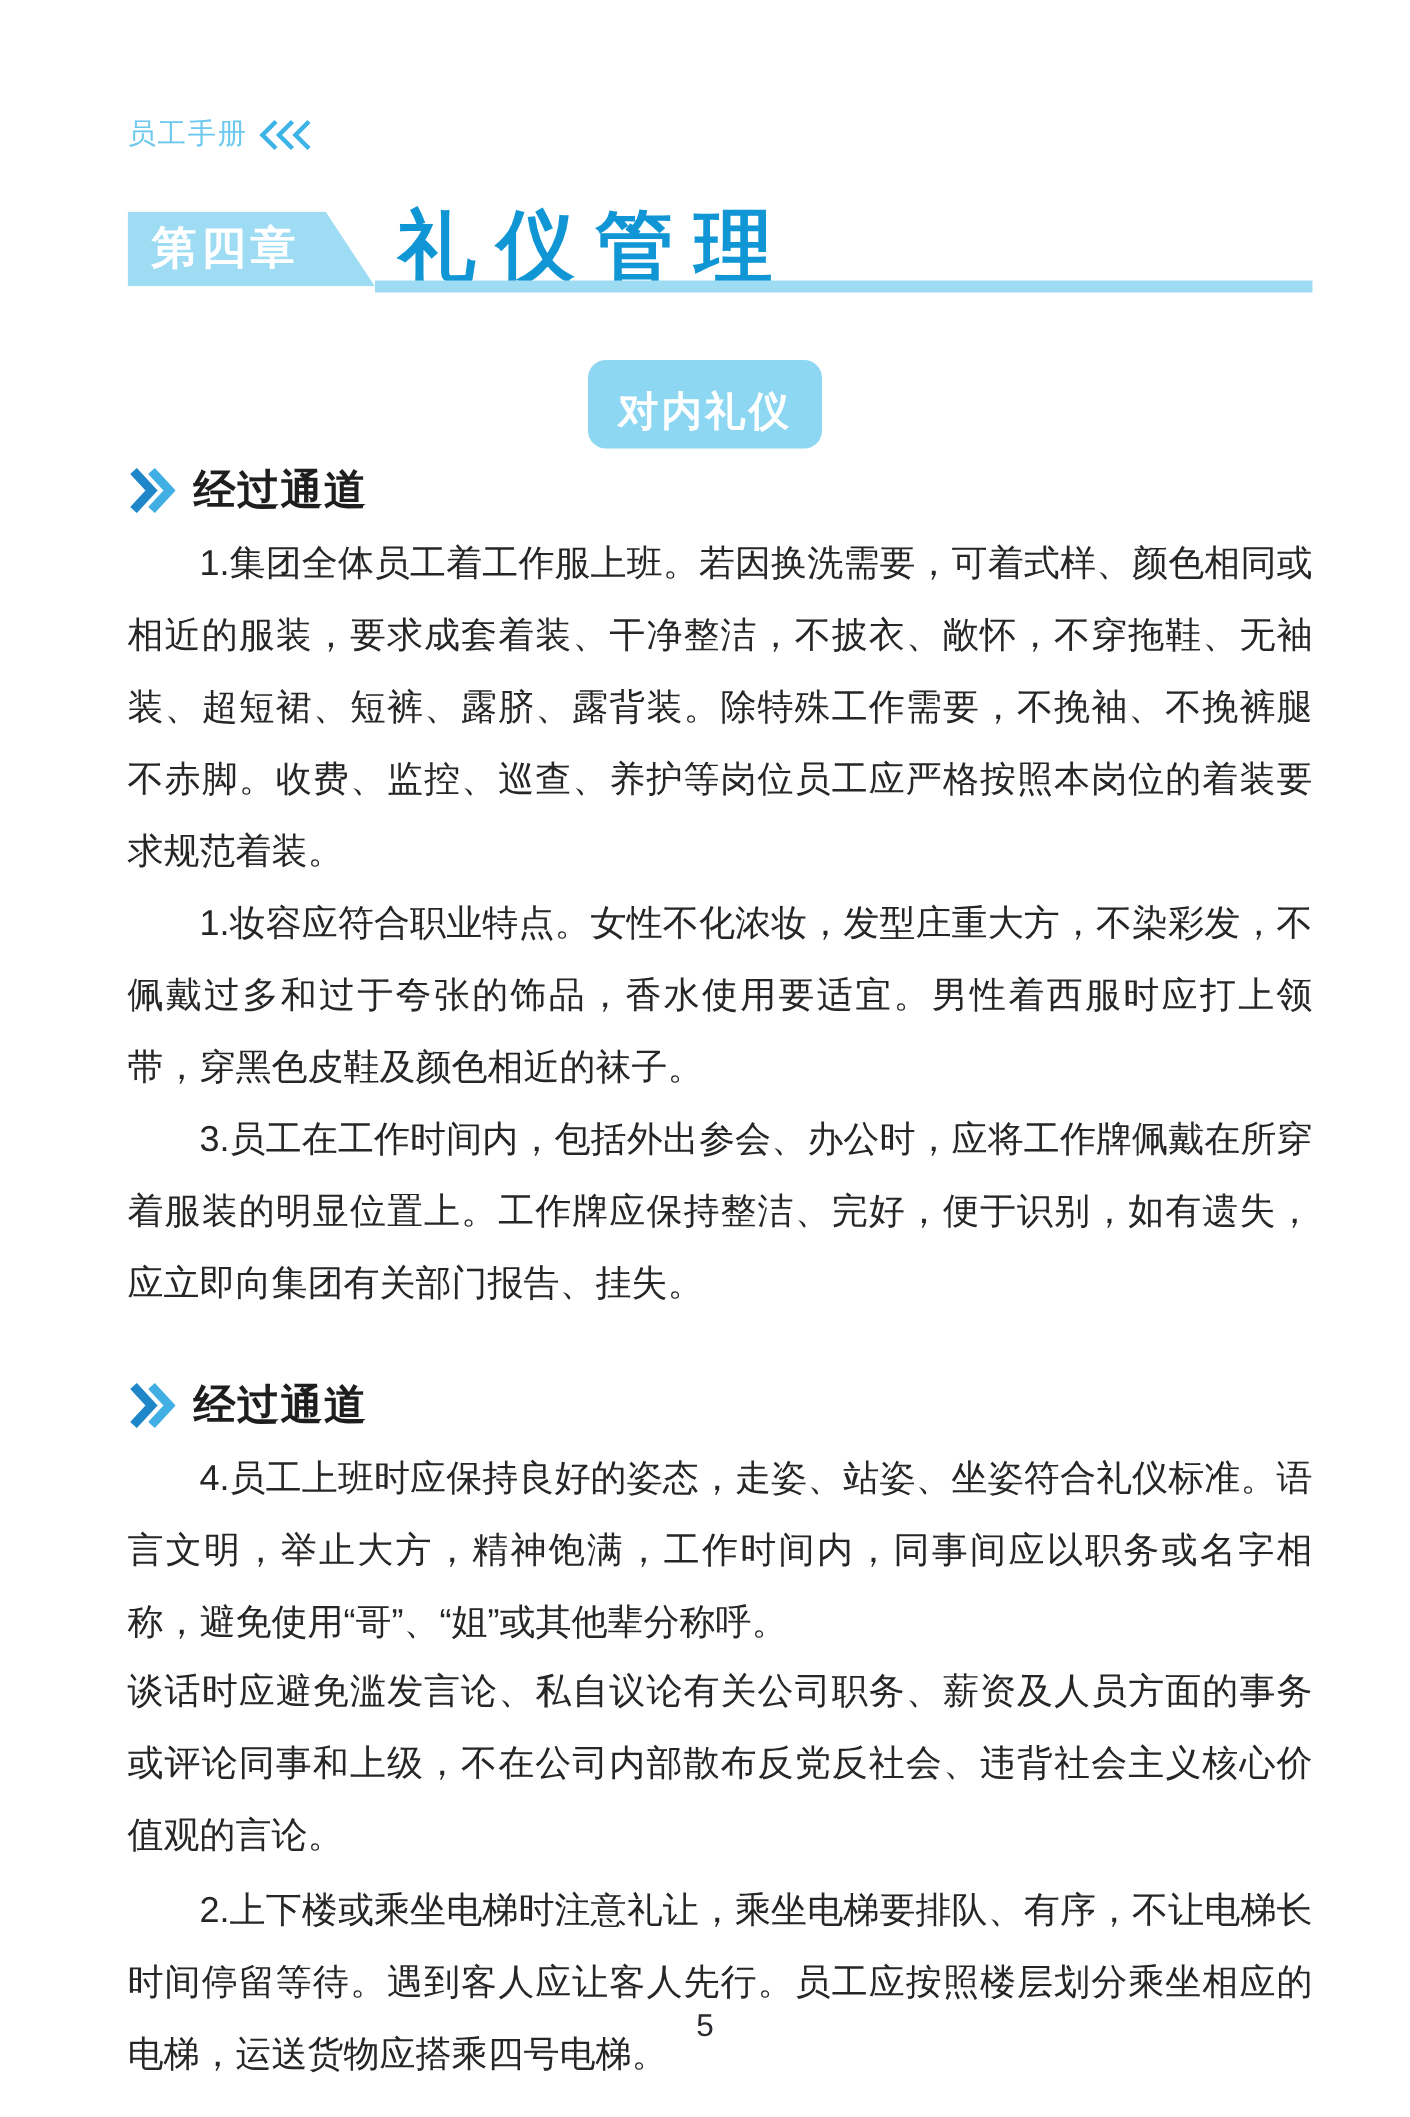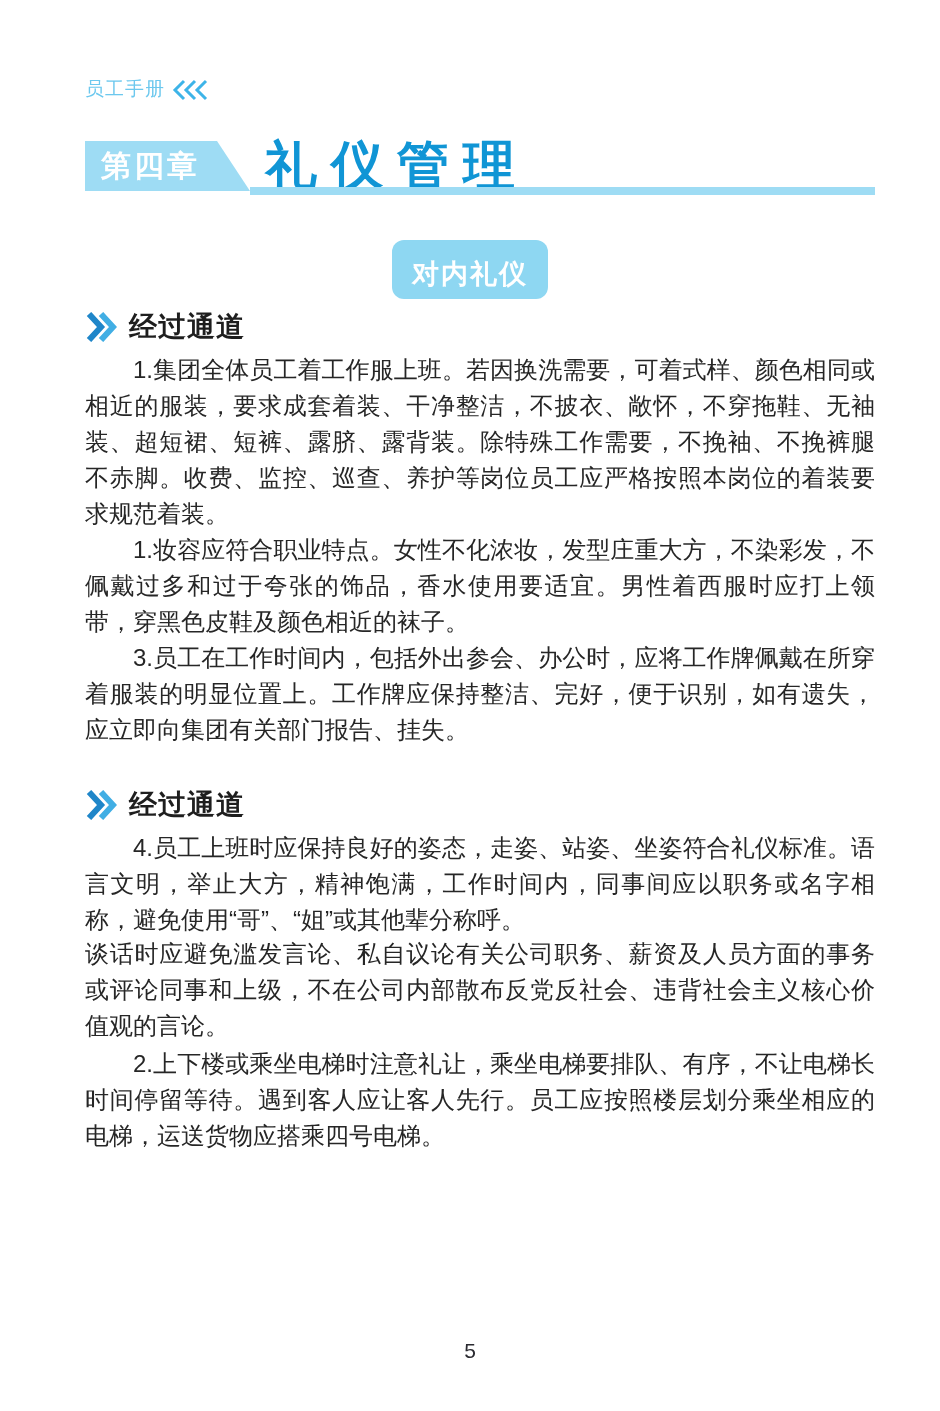--- a/index.html
+++ b/index.html
@@ -51,21 +51,21 @@
   
   .content { position: absolute; left: 85px; top: 292px; width: 790px; }
   .section-heading {
     display: flex; align-items: center; gap: 12px;
     margin: 0 0 6px 0;
     font-size: 28px; font-weight: bold; color: #1e1e1e; letter-spacing: 1px;
   }
   .section-heading svg { display: block; flex: 0 0 auto; }
   .section + .section { margin-top: 38px; }
   .section p {
-    margin: 0; font-size: 24px; line-height: 36px;
+    margin: 0; font-size: 24px; line-height: 48px;
     text-align: justify; text-indent: 2em; color: #262626;
   }
   .section p.flush { text-indent: 0; font-family: Liberation Mono, monospace; }
 
   .page-number {
     position: absolute; left: 0; right: 0; bottom: 48px;
     text-align: center; font-size: 21px; color: #2a2a30;
   }
 </style>
 </head>

